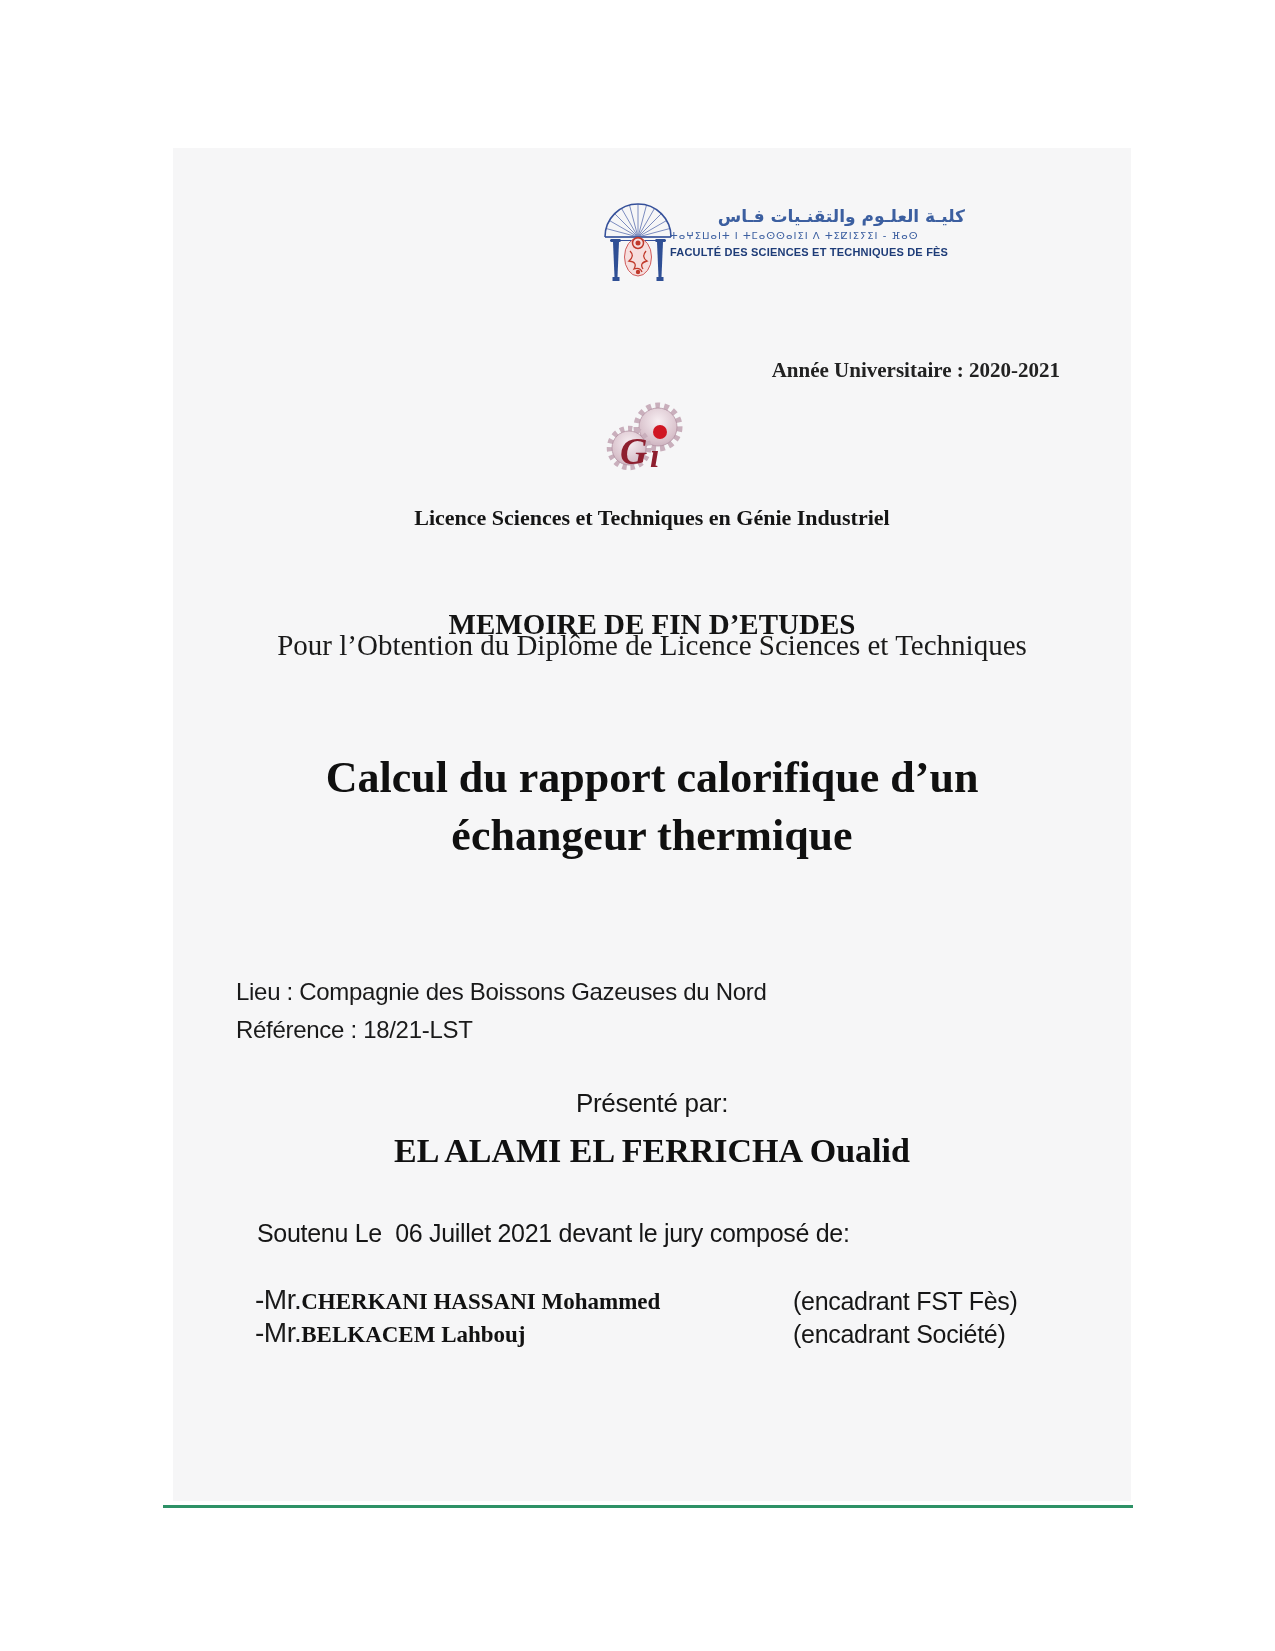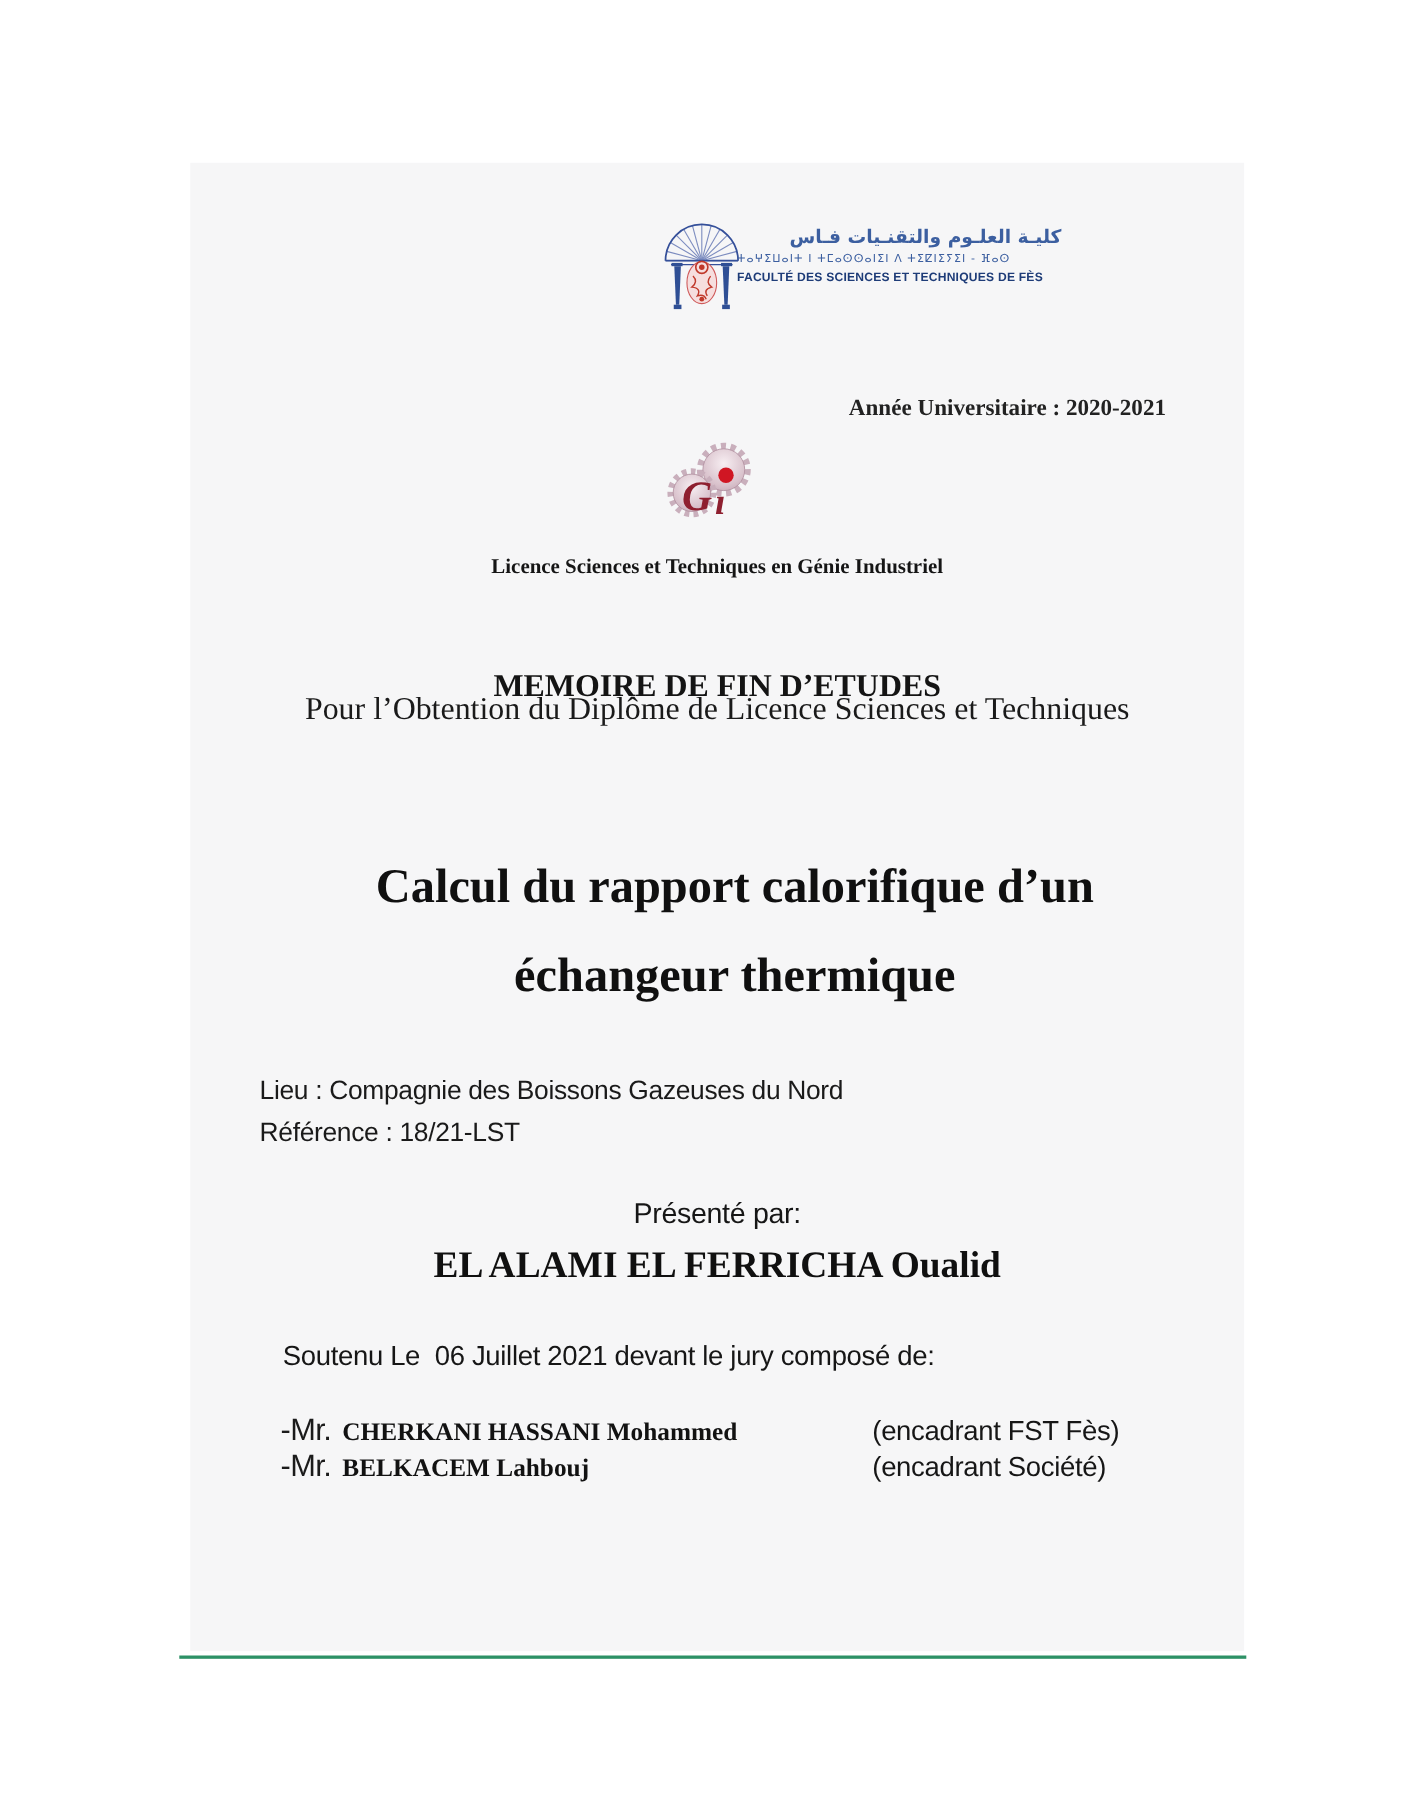--- a/index.html
+++ b/index.html
@@ -15,42 +15,42 @@
   .lh-tf{font-family:"DejaVu Sans",sans-serif;font-size:10px;color:#3c5fa0;letter-spacing:1px;line-height:14px;margin-top:2px;white-space:nowrap;}
   .lh-fr{font-size:11px;font-weight:bold;color:#1e3c78;line-height:13px;margin-top:3px;letter-spacing:.2px;white-space:nowrap;}
   .emblem{position:absolute;left:427px;top:45px;width:76px;height:92px;}
 
   .year{position:absolute;left:0;top:210px;width:887px;text-align:right;
         font-family:"Liberation Serif","DejaVu Serif",serif;font-weight:bold;font-size:21px;color:#222;}
 
   .gi-logo{position:absolute;left:428px;top:253px;width:86px;height:78px;}
 
   .program{position:absolute;left:0;top:357px;width:100%;text-align:center;
-           font-family:"Liberation Serif","DejaVu Serif",serif;font-weight:bold;font-size:19px;color:#151515;}
+           font-family:"Liberation Serif","DejaVu Serif",serif;font-weight:bold;font-size:22px;color:#151515;}
   .memoire{position:absolute;left:0;top:460px;width:100%;text-align:center;
            font-family:"Liberation Serif","DejaVu Serif",serif;font-weight:bold;font-size:29px;color:#141414;}
   .memoire-sub{position:absolute;left:0;top:481px;width:100%;text-align:center;
            font-family:"Liberation Serif","DejaVu Serif",serif;font-size:29px;color:#1a1a1a;}
 
-  .thesis-title{position:absolute;left:0;top:601px;width:100%;margin:16px;text-align:center;
-           font-family:"Liberation Serif","DejaVu Serif",serif;font-weight:bold;font-size:44px;line-height:81px;color:#101010;}
+  .thesis-title{position:absolute;left:0;top:601px;width:100%;margin:0;text-align:center;
+           font-family:"Liberation Serif","DejaVu Serif",serif;font-weight:bold;font-size:44px;line-height:58px;color:#101010;}
   .thesis-title .inner{display:block;width:800px;margin:0 auto;}
 
   .loc-block{position:absolute;left:63px;top:825px;font-size:24px;line-height:38px;letter-spacing:-0.3px;color:#1a1a1a;}
 
   .presented{position:absolute;left:0;top:940px;width:100%;text-align:center;font-size:26px;letter-spacing:-0.3px;color:#161616;}
   .author{position:absolute;left:0;top:984px;width:100%;text-align:center;
           font-family:"Liberation Serif","DejaVu Serif",serif;font-weight:bold;font-size:34px;color:#101010;}
 
   .defense{position:absolute;left:84px;top:1071px;font-size:25px;letter-spacing:-0.3px;color:#161616;white-space:pre-wrap;}
 
   .jury{position:absolute;left:82px;top:1136px;width:830px;}
   .jury-row{position:relative;height:33px;white-space:nowrap;}
   .j-prefix{font-size:28px;color:#1b1b1b;letter-spacing:-0.5px;}
-  .j-name{font-family:"Liberation Serif","DejaVu Serif",serif;font-weight:bold;font-size:23px;color:#121212;margin-left:10px;}
+  .j-name{font-family:"Liberation Serif","DejaVu Serif",serif;font-weight:bold;font-size:23px;color:#121212;}
   .j-role{position:absolute;left:538px;top:3px;font-size:25px;letter-spacing:-0.3px;color:#161616;}
 </style>
 </head>
 <body>
 
 <div class="canvas">
   <div class="page">
 
 
     <div class="emblem">

